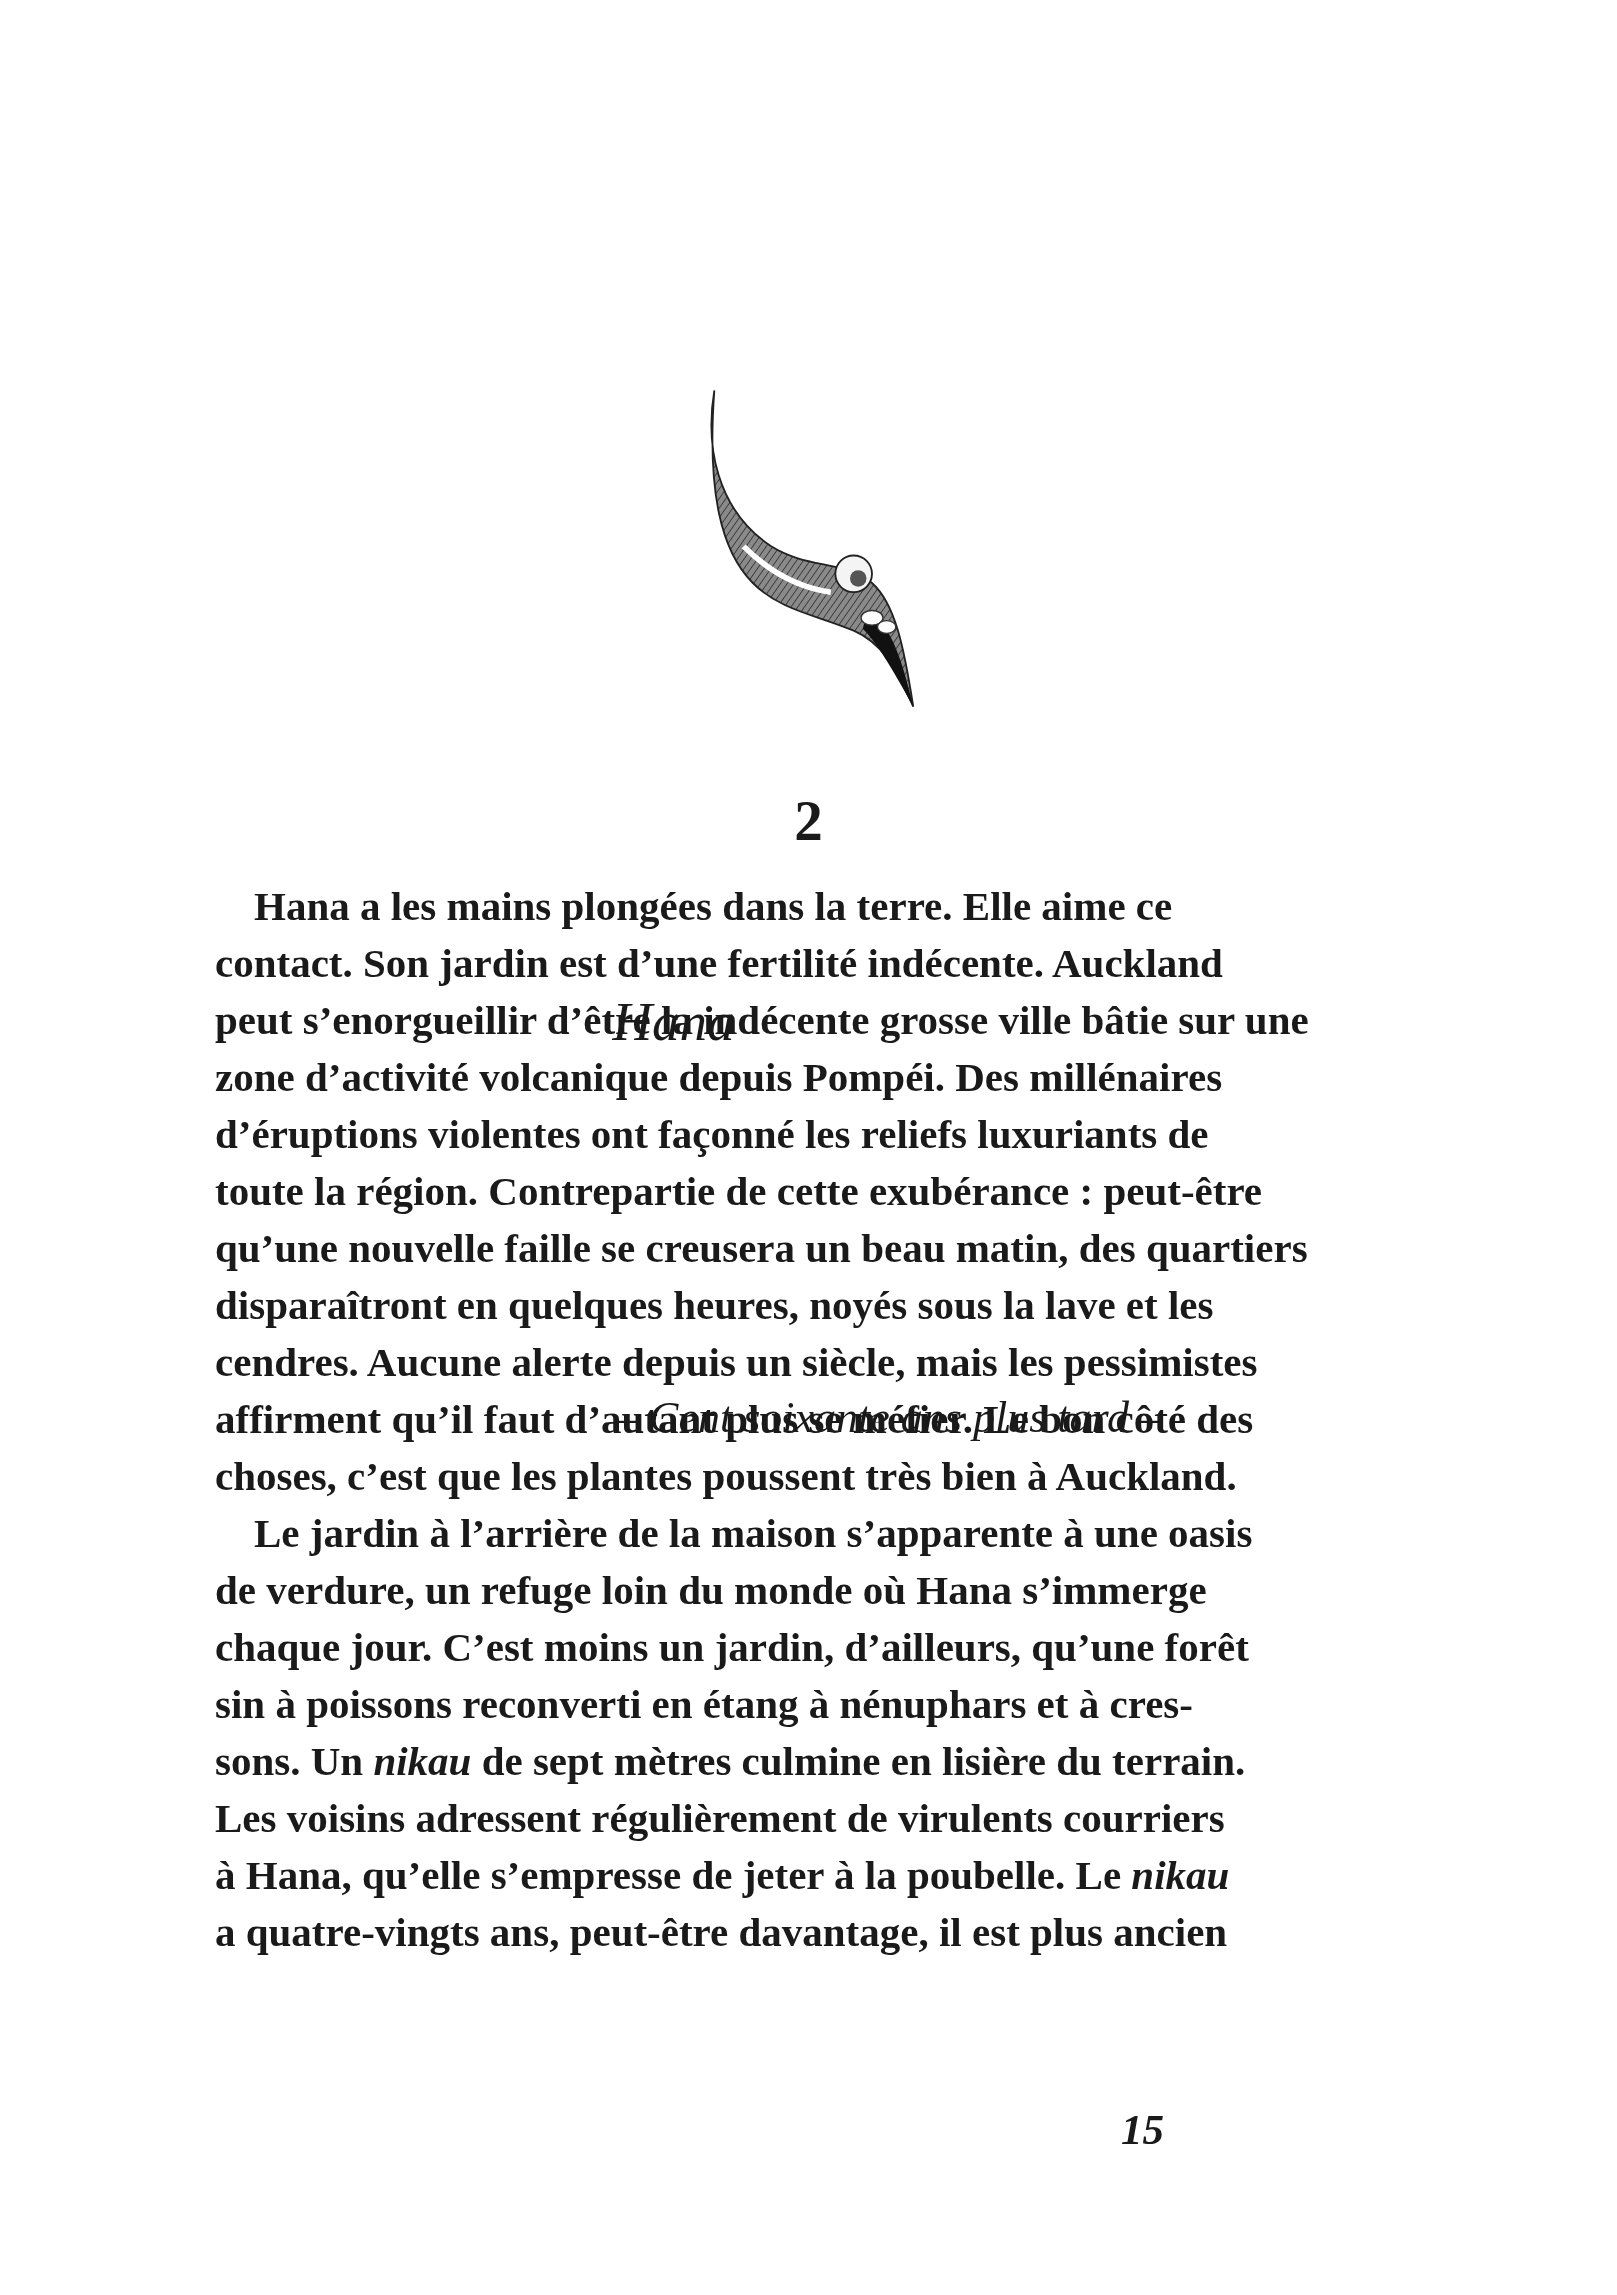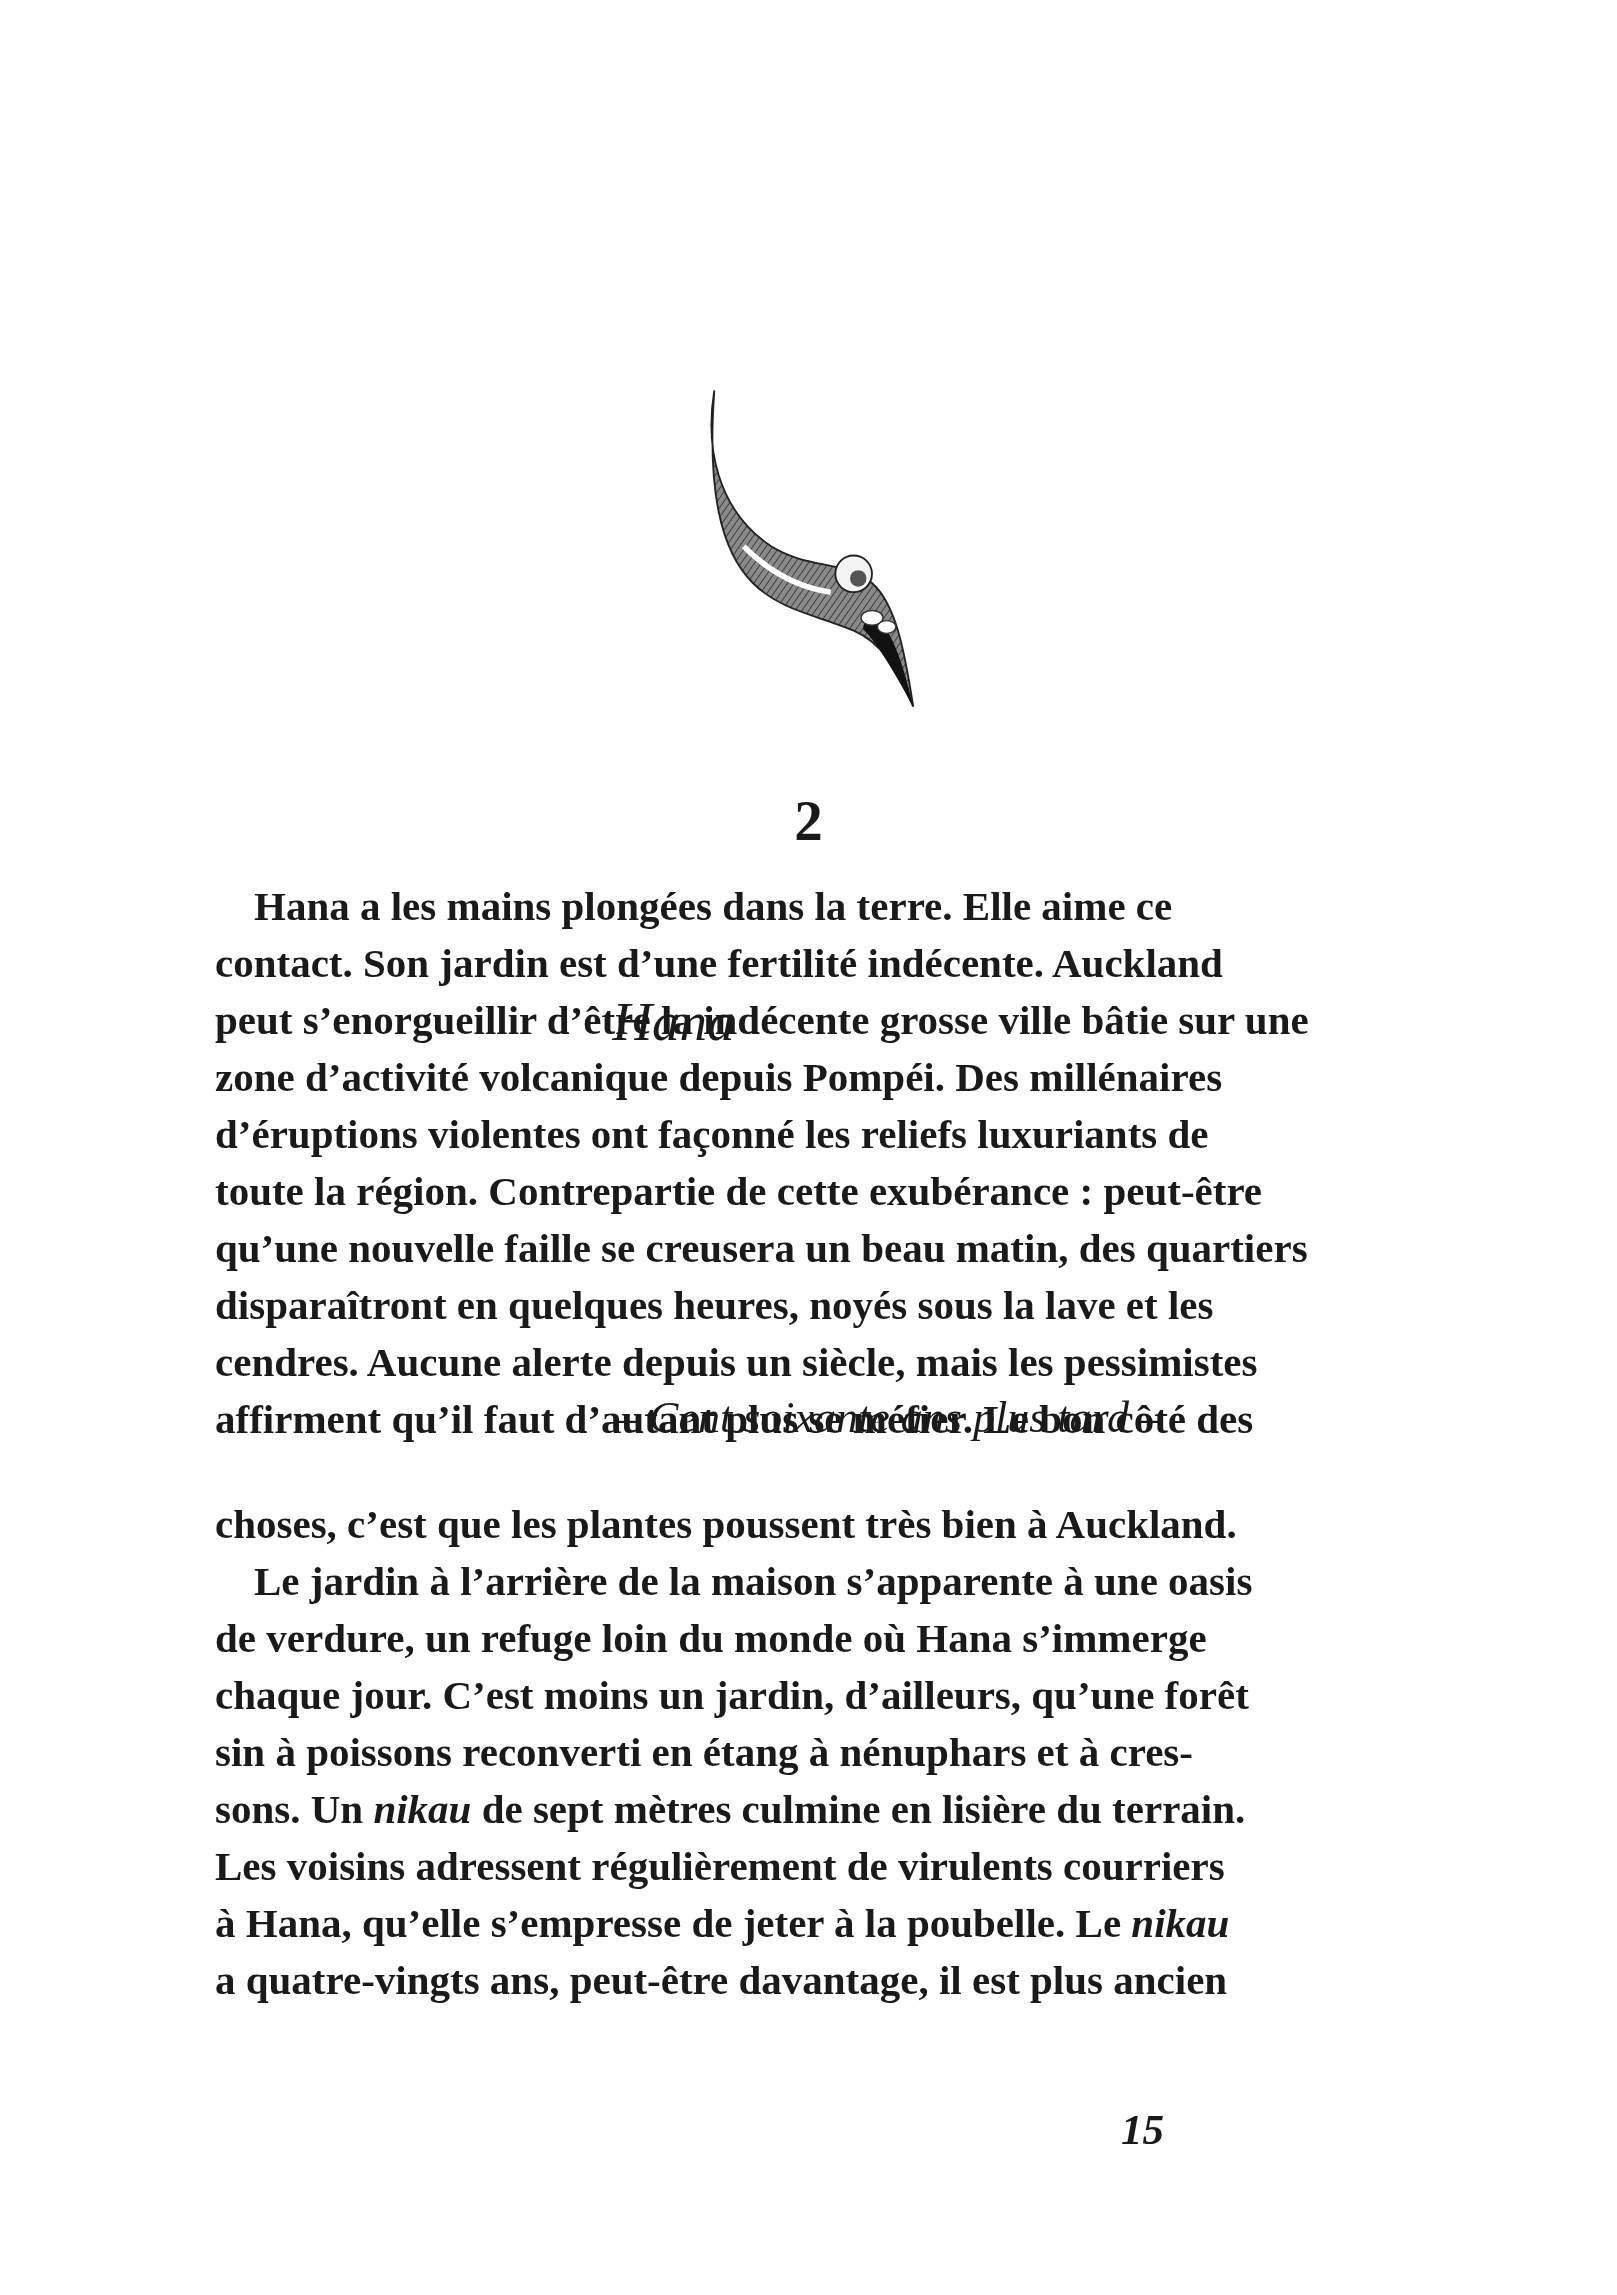--- a/index.html
+++ b/index.html
@@ -9,21 +9,21 @@
   .chapter-num { position:absolute; left:0; width:1617px; top:792px; text-align:center;
                  font-size:57px; font-weight:bold; line-height:1; }
   .chapter-title { position:absolute; left:0; width:1347px; top:994px; text-align:center;
                    font-size:55px; font-style:italic; line-height:1; }
   .subtitle { position:absolute; right:455px; top:1396px; font-size:44px; font-style:italic;
               line-height:1; white-space:nowrap; }
   .body-text { position:absolute; left:215px; width:950px; top:878px;font-weight:bold; }
   .line { display:block; font-size:41px; line-height:57px; height:57px; white-space:nowrap;
           text-align:justify; text-align-last:justify; }
   .line.indent { padding-left:39px; }
-  .line.last { text-align-last:left;margin-top:48px; }
+  .line.last { text-align-last:left; }
   .page-number { position:absolute; right:453px; top:2108px; font-size:43px; font-weight:bold;
                  font-style:italic; line-height:1; }
 </style>
 </head>
 <body>
 
 <div class="ornament">
   <svg viewBox="0 0 240 360" width="220" height="331">
     <defs>
       <pattern id="hatch" width="6" height="6" patternUnits="userSpaceOnUse" patternTransform="rotate(35)">

